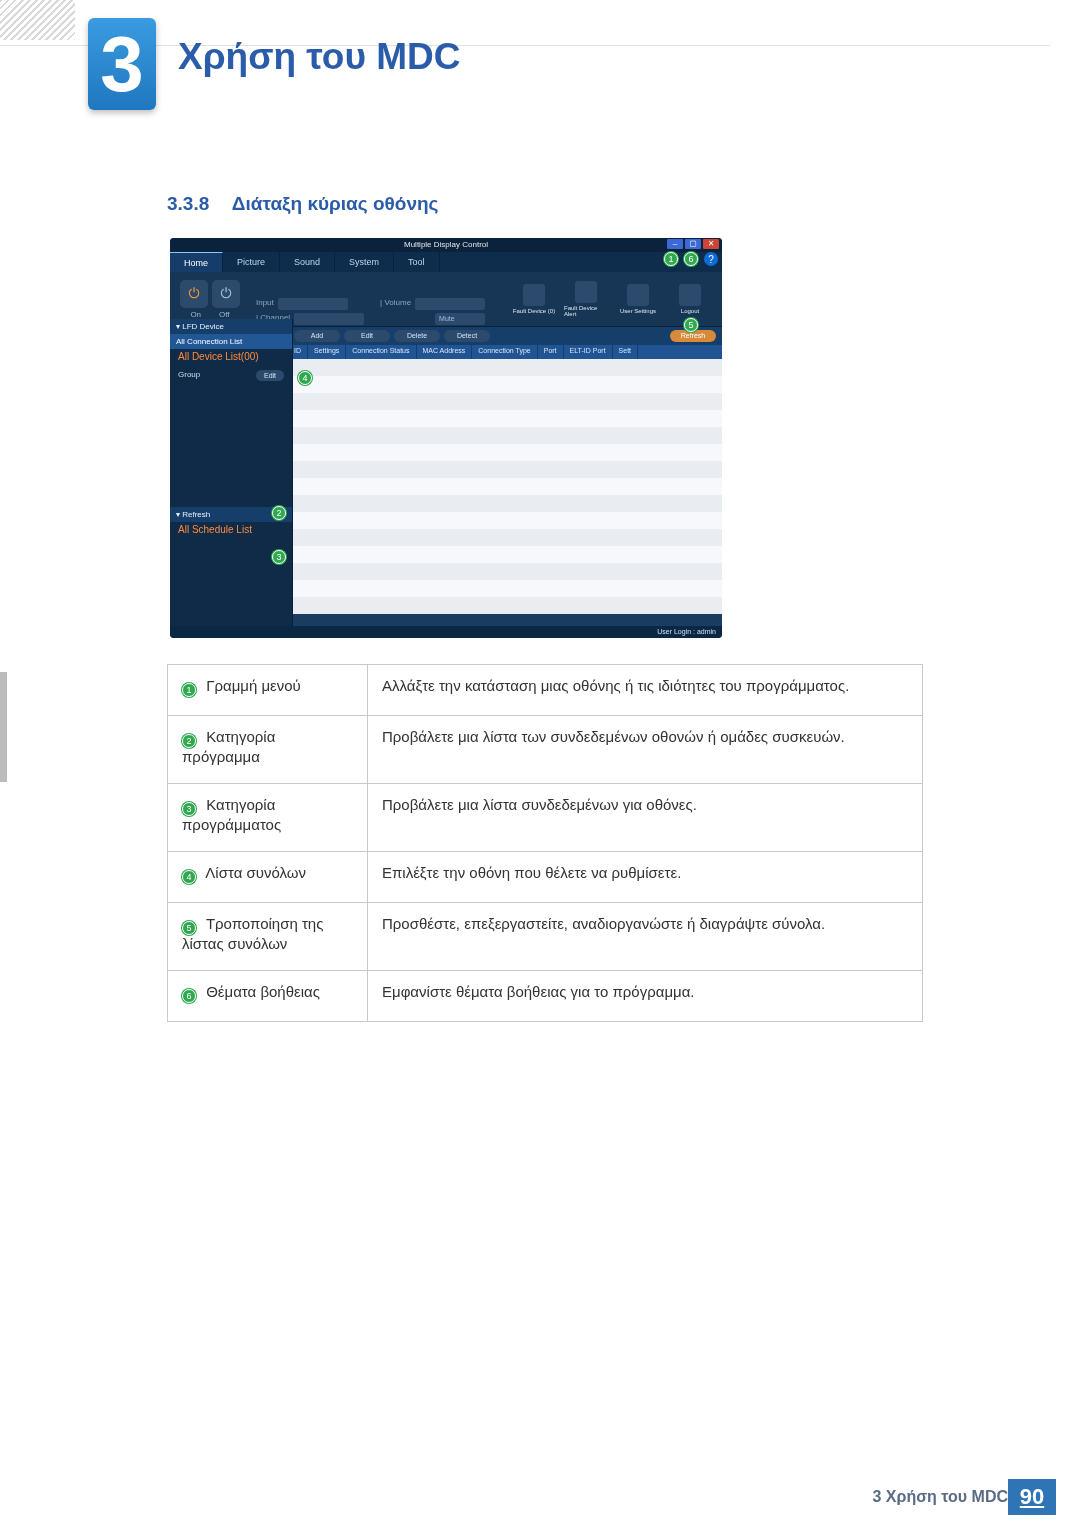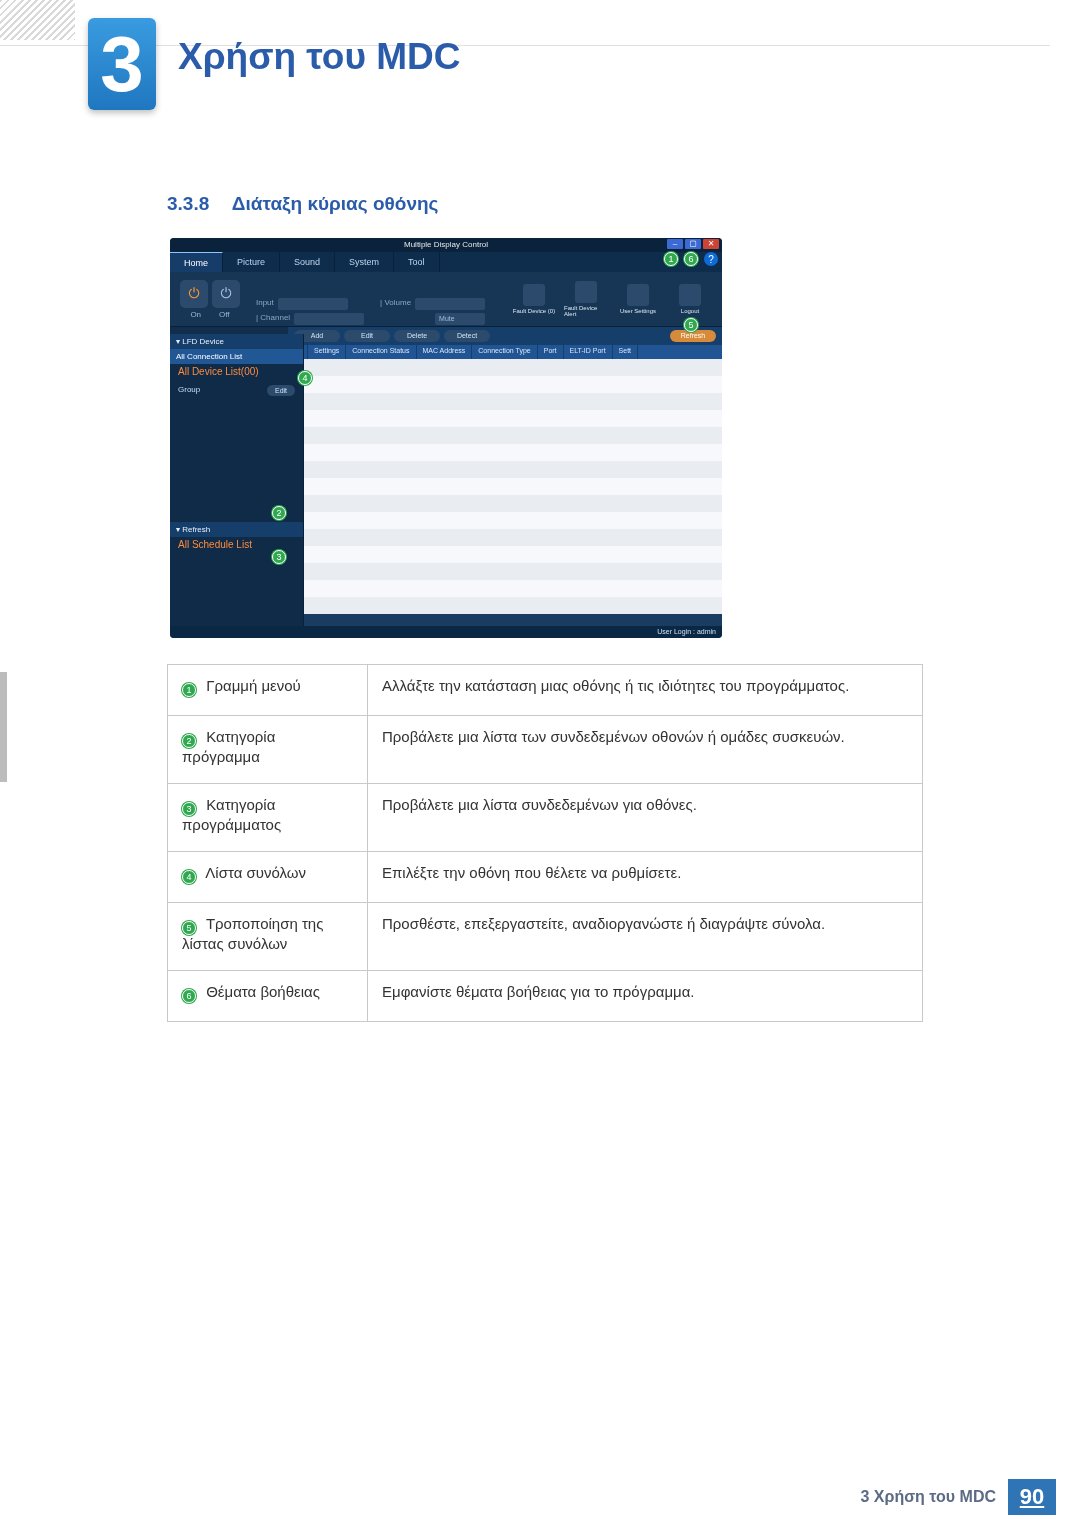--- a/index.html
+++ b/index.html
@@ -99,21 +99,21 @@
   .pwricon {
     width:28px;height:28px;border-radius:5px;background:#2c4a6c;
     display:flex;align-items:center;justify-content:center;color:#a9c3dd;font-size:14px;
   }
   .pwricon.on { color:#ff9a2e; }
   .toolbar .field { display:flex; flex-direction:column; gap:3px; margin-left:8px; color:#8aa7c4;margin-top:24px;}
   .tinybtn { background:#2c4a6c; width:70px; height:12px; border-radius:2px; color:#9fbfe0; font-size:7px; display:flex;align-items:center; padding:0 4px;}
   .iconcol { display:flex; flex-direction:column; align-items:center; gap:2px; color:#dbe7f2; font-size:6px; width:44px; }
   .iconcol .ic { width:22px;height:22px;background:#2c4a6c;border-radius:3px; }
   .shot .sidebar {
-    position:absolute; top:96px; left:0; width:134px; bottom:12px;
+    position:absolute; top:81px; left:0; width:123px; bottom:12px;
     background:#0f2b48; border-right:1px solid #09203a;
   }
   .sidebar .secthead {
     background:#163e6b; color:#e6f0fb; font-size:8px; padding:3px 6px;
   }
   .sidebar .subsel {
     background:#225796; color:#fff; font-size:8px; padding:3px 6px;
   }
   .sidebar .item { color:#cddff2; font-size:10px; padding:2px 8px; }
   .sidebar .grouprow {
@@ -160,21 +160,21 @@
     border: 1px solid #c9c9c9;
     padding: 12px 14px 18px 14px;
     vertical-align: top;
   }
   .legend td.key { width: 200px; }
   .legend .callout { vertical-align:-2px; margin-right:6px; }
 
   
   .footer {
     position:absolute; bottom:12px; right:24px;
-    display:flex; align-items:center; gap:12px; font-size:16px;
+    display:flex; align-items:center; gap:0; font-size:16px;
   }
   .footer .ftext { color:#5b6b85; font-weight:bold; }
   .footer .pagebox {
     width:48px; height:36px; background:#2f74b5; color:#fff;
     font-size:22px; font-weight:bold; display:flex; align-items:center; justify-content:center;text-decoration:underline;
   }
   .left-marker {
     position:absolute; left:0; top:672px; width:7px; height:110px; background:#bcbcbc;
   }
 </style>

